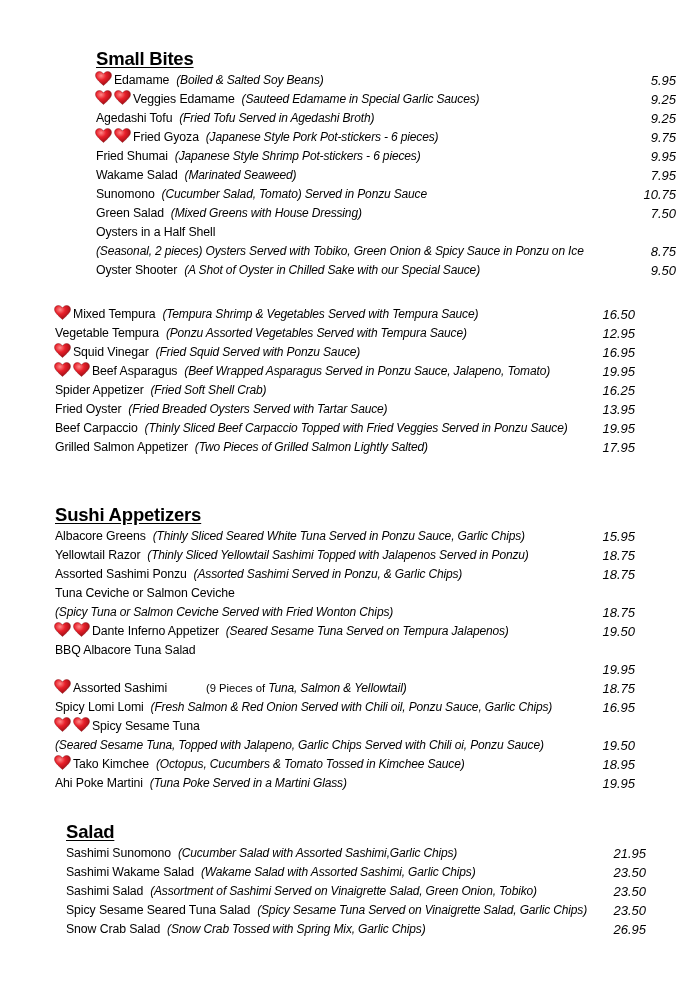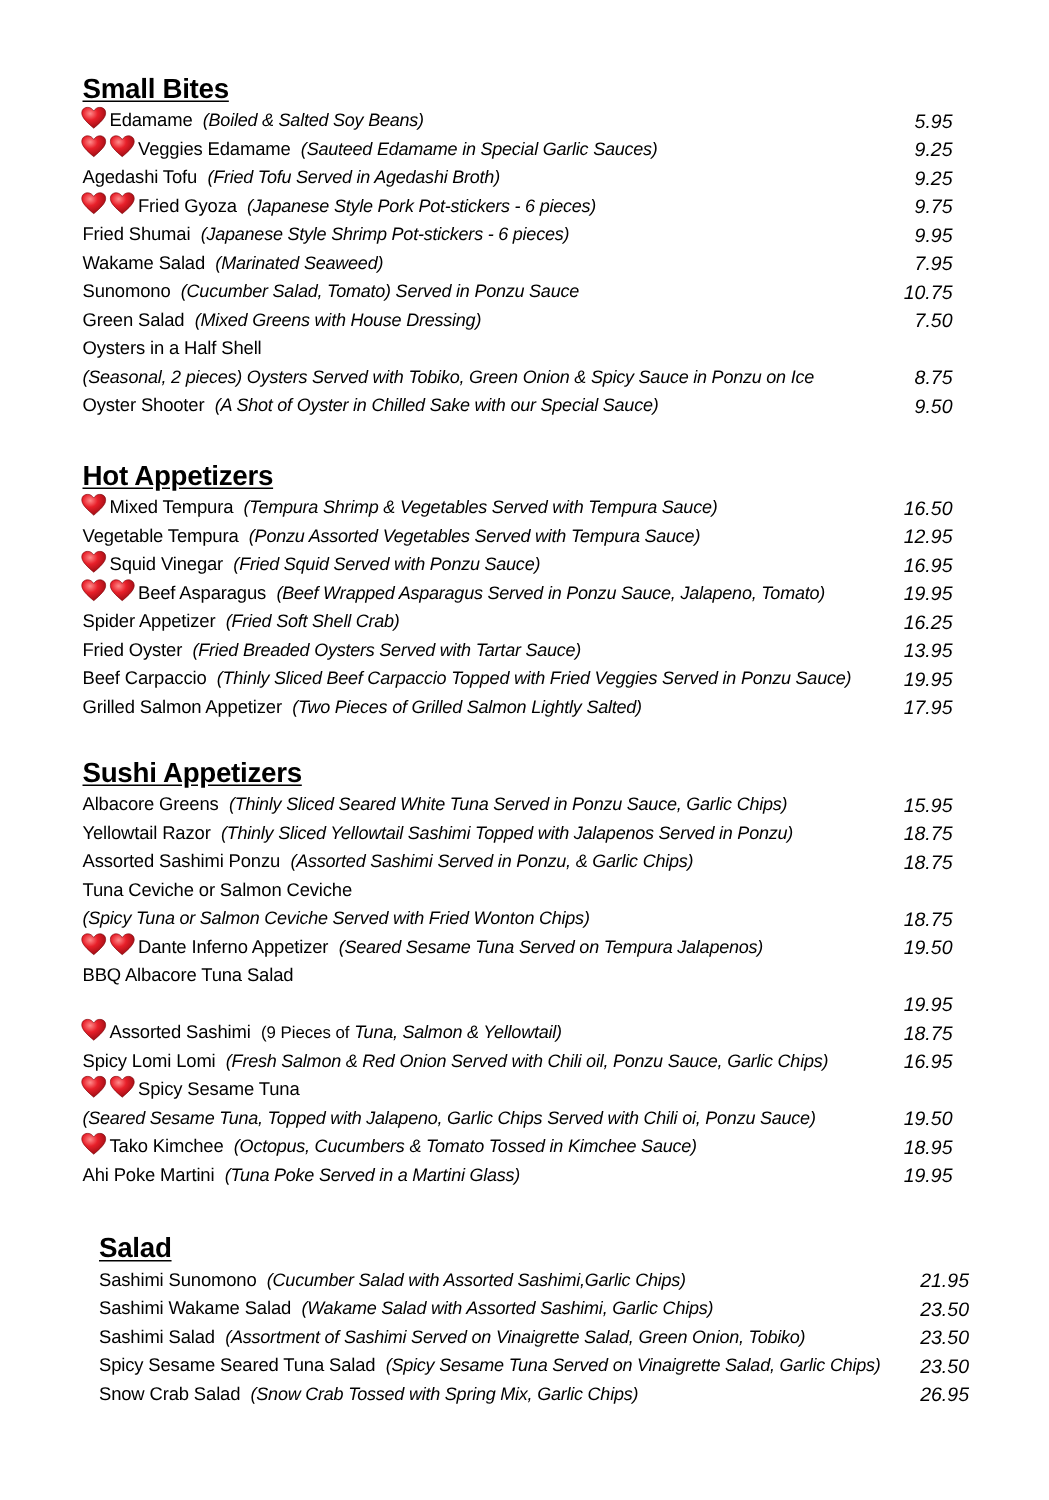--- a/index.html
+++ b/index.html
@@ -5,31 +5,31 @@
   html, body { margin: 0; padding: 0; background: #ffffff; }
   body { width: 699px; height: 1000px; position: relative; overflow: hidden;
          font-family: "Liberation Sans", "DejaVu Sans", sans-serif; color: #000; }
   .page { position: absolute; left: 55px; top: 0; width: 580px; }
   .section { position: absolute; left: 0; width: 580px; }
   .section-title { font-size: 18.5px; font-weight: bold; text-decoration: underline;
                    text-underline-offset: 2px; height: 24px; line-height: 24px; margin-bottom: 0px; letter-spacing: -0.2px; }
   .row { position: relative; height: 19px; line-height: 19px; white-space: nowrap; font-size: 12.3px; }
   .row .name { font-weight: normal; letter-spacing: -0.1px; }
   .row .desc { font-style: italic; font-size: 12px; letter-spacing: -0.15px; }
-  .row .desc-plain { font-size: 11.2px; }
+  .row .desc-plain { font-size: 11.2px; margin-left: 32px; }
   .row .price { position: absolute; right: 0; top: 0; font-style: italic; font-size: 13px; }
   .hearts { display: inline-block; vertical-align: -2px; margin-left: -1px; }
   .heart { display: inline-block; width: 17px; height: 15px; margin-right: 2px; }
   .heart svg { display: block; }
 </style>
 </head>
 <body>
 
 <div class="page" id="page">
-    <div class="section" style="top: 47px;">
+    <div class="section" style="top: 47px; margin-left: 41px;">
       <div class="section-title">Small Bites</div>
       <div class="row"><span class="hearts"><span class="heart"><svg width="17" height="15" viewBox="0 0 34 30">
               <defs>
                 <radialGradient id="hg" cx="35%" cy="30%" r="70%">
                   <stop offset="0%" stop-color="#ff8a8a"></stop>
                   <stop offset="45%" stop-color="#e8202a"></stop>
                   <stop offset="100%" stop-color="#a00d14"></stop>
                 </radialGradient>
               </defs>
               <path d="M17 29 C8 21 1 15 1 8.5 C1 4 4.5 1 8.8 1 C12.3 1 15 3 17 6 C19 3 21.7 1 25.2 1 C29.5 1 33 4 33 8.5 C33 15 26 21 17 29 Z" fill="url(#hg)" stroke="#7a0a0f" stroke-width="0.8"></path>
@@ -75,21 +75,20 @@
             </svg></span></span><span class="name">Fried Gyoza</span>&nbsp;&nbsp;<span class="desc">(Japanese Style Pork Pot-stickers - 6 pieces)</span><span class="price">9.75</span></div>
       <div class="row"><span class="name">Fried Shumai</span>&nbsp;&nbsp;<span class="desc">(Japanese Style Shrimp Pot-stickers - 6 pieces)</span><span class="price">9.95</span></div>
       <div class="row"><span class="name">Wakame Salad</span>&nbsp;&nbsp;<span class="desc">(Marinated Seaweed)</span><span class="price">7.95</span></div>
       <div class="row"><span class="name">Sunomono</span>&nbsp;&nbsp;<span class="desc">(Cucumber  Salad, Tomato) Served in Ponzu Sauce</span><span class="price">10.75</span></div>
       <div class="row"><span class="name">Green Salad</span>&nbsp;&nbsp;<span class="desc">(Mixed Greens with House Dressing)</span><span class="price">7.50</span></div>
       <div class="row"><span class="name">Oysters in a Half Shell</span></div>
       <div class="row"><span class="desc">(Seasonal, 2 pieces)  Oysters Served with Tobiko, Green Onion &amp; Spicy Sauce in Ponzu on Ice</span><span class="price">8.75</span></div>
       <div class="row"><span class="name">Oyster Shooter</span>&nbsp;&nbsp;<span class="desc">(A Shot of Oyster in Chilled Sake with our Special Sauce)</span><span class="price">9.50</span></div>
     </div>
     <div class="section" style="top: 305px;">
-      <div class="section-title">Hot Appetizers</div>
       <div class="row"><span class="hearts"><span class="heart"><svg width="17" height="15" viewBox="0 0 34 30">
               <defs>
                 <radialGradient id="hg" cx="35%" cy="30%" r="70%">
                   <stop offset="0%" stop-color="#ff8a8a"></stop>
                   <stop offset="45%" stop-color="#e8202a"></stop>
                   <stop offset="100%" stop-color="#a00d14"></stop>
                 </radialGradient>
               </defs>
               <path d="M17 29 C8 21 1 15 1 8.5 C1 4 4.5 1 8.8 1 C12.3 1 15 3 17 6 C19 3 21.7 1 25.2 1 C29.5 1 33 4 33 8.5 C33 15 26 21 17 29 Z" fill="url(#hg)" stroke="#7a0a0f" stroke-width="0.8"></path>
             </svg></span></span><span class="name">Mixed Tempura</span>&nbsp;&nbsp;<span class="desc">(Tempura Shrimp &amp; Vegetables Served with Tempura Sauce)</span><span class="price">16.50</span></div>

